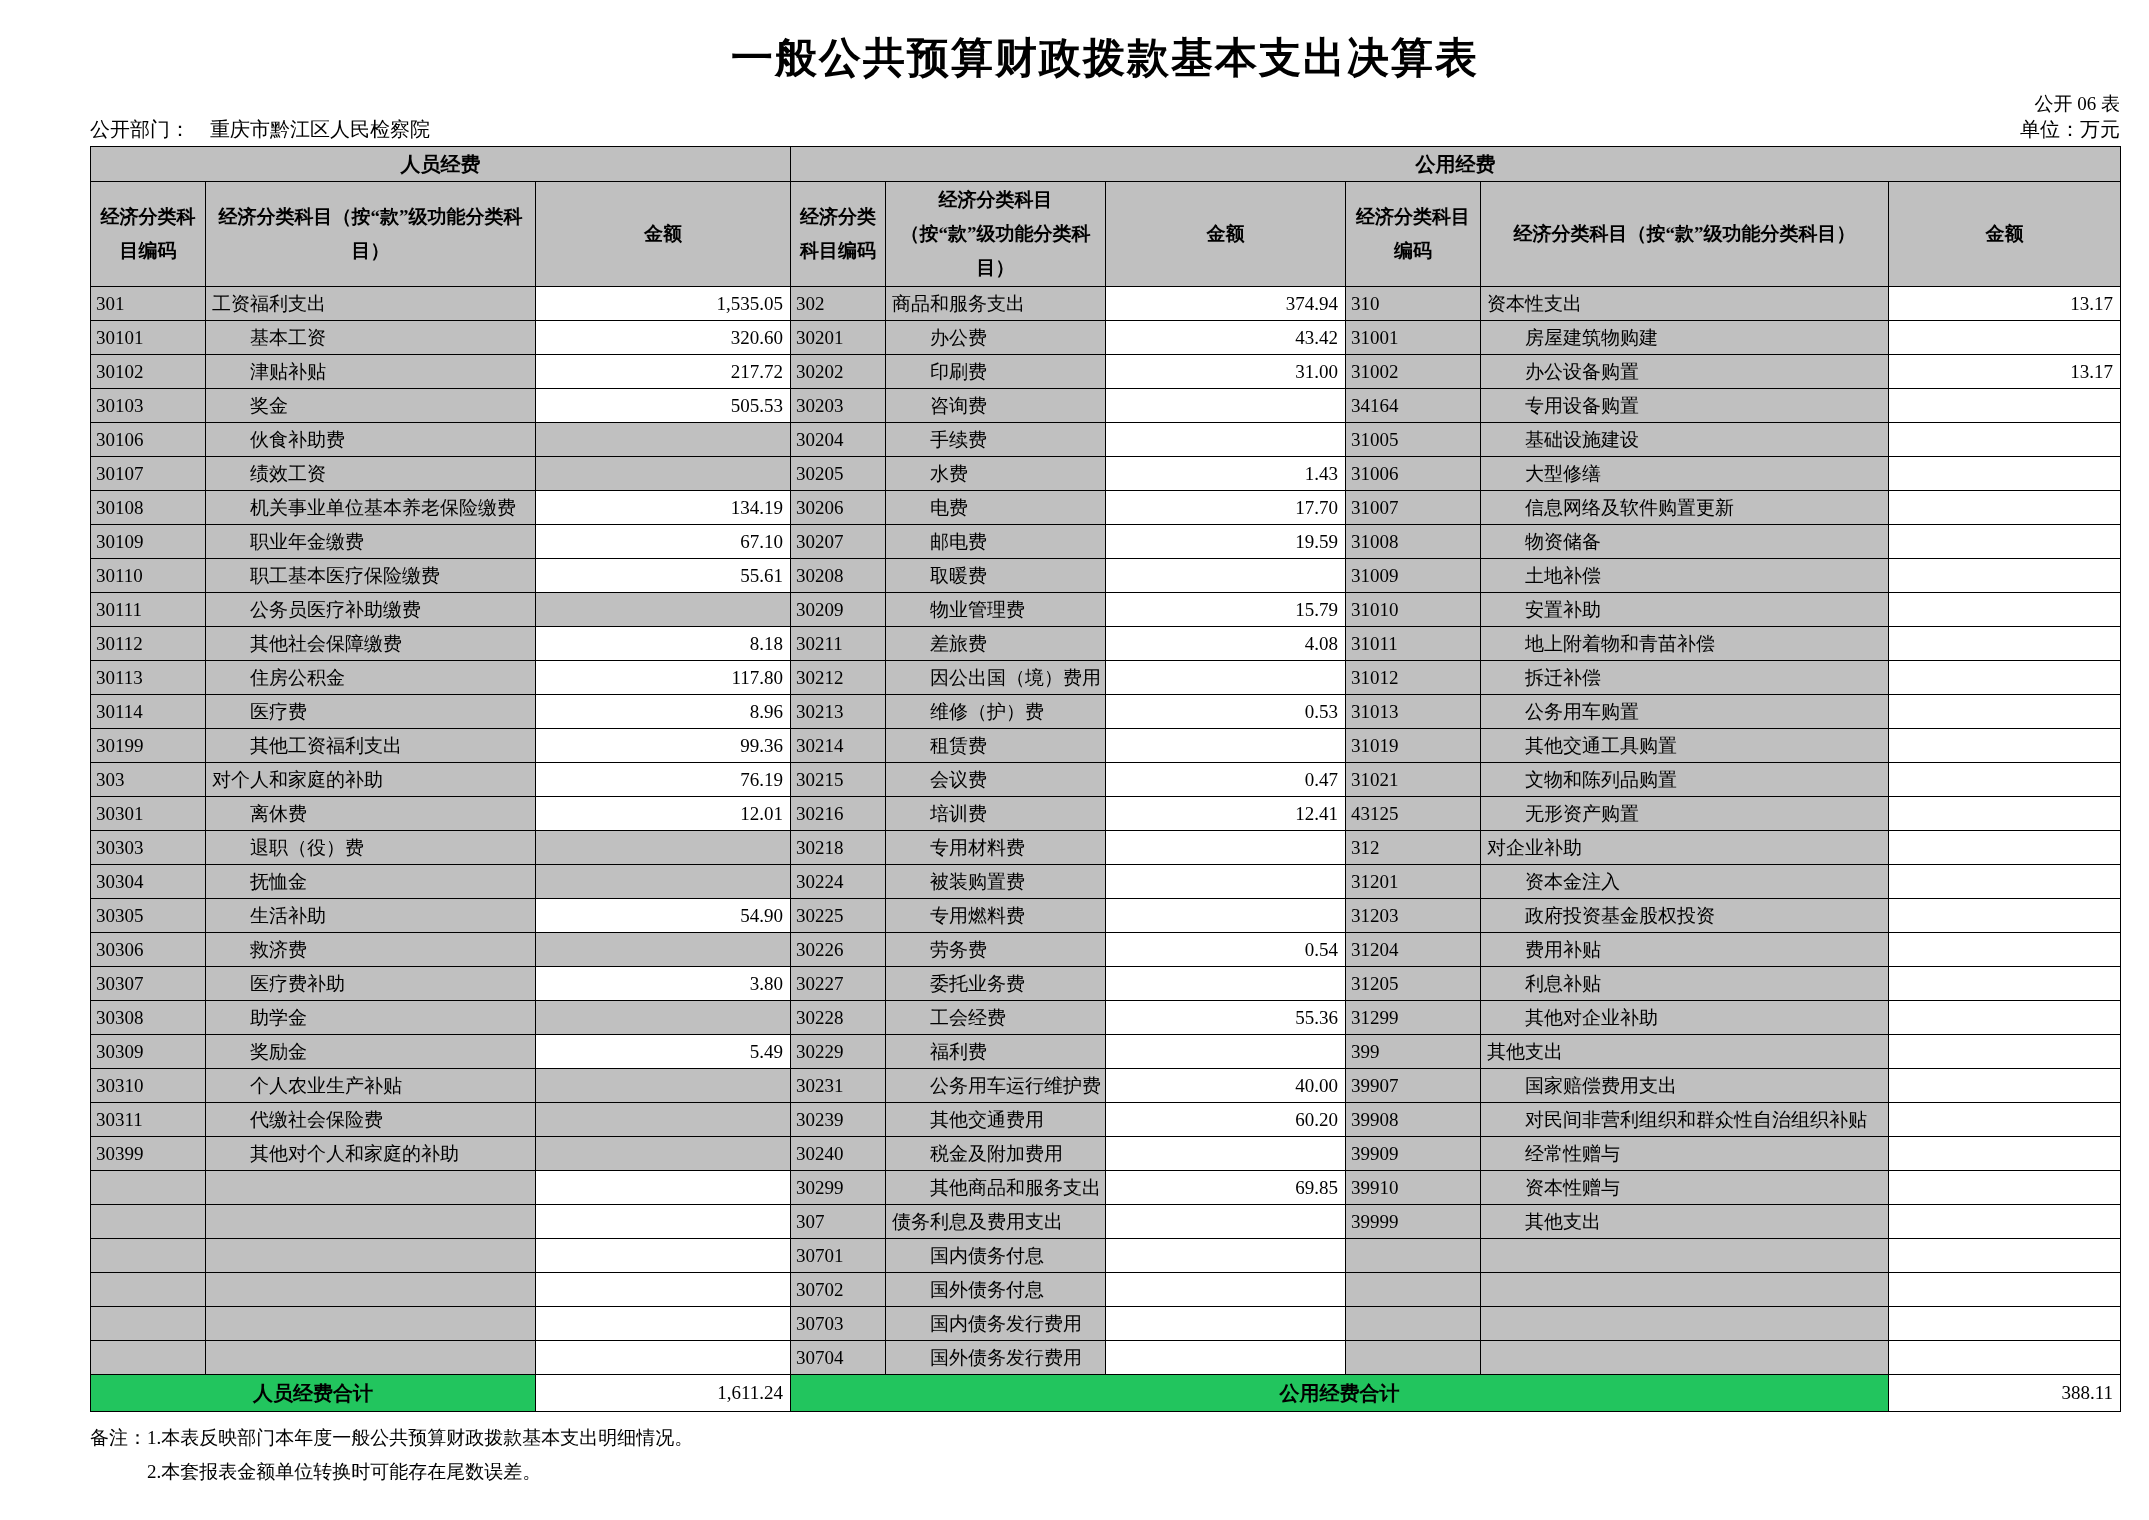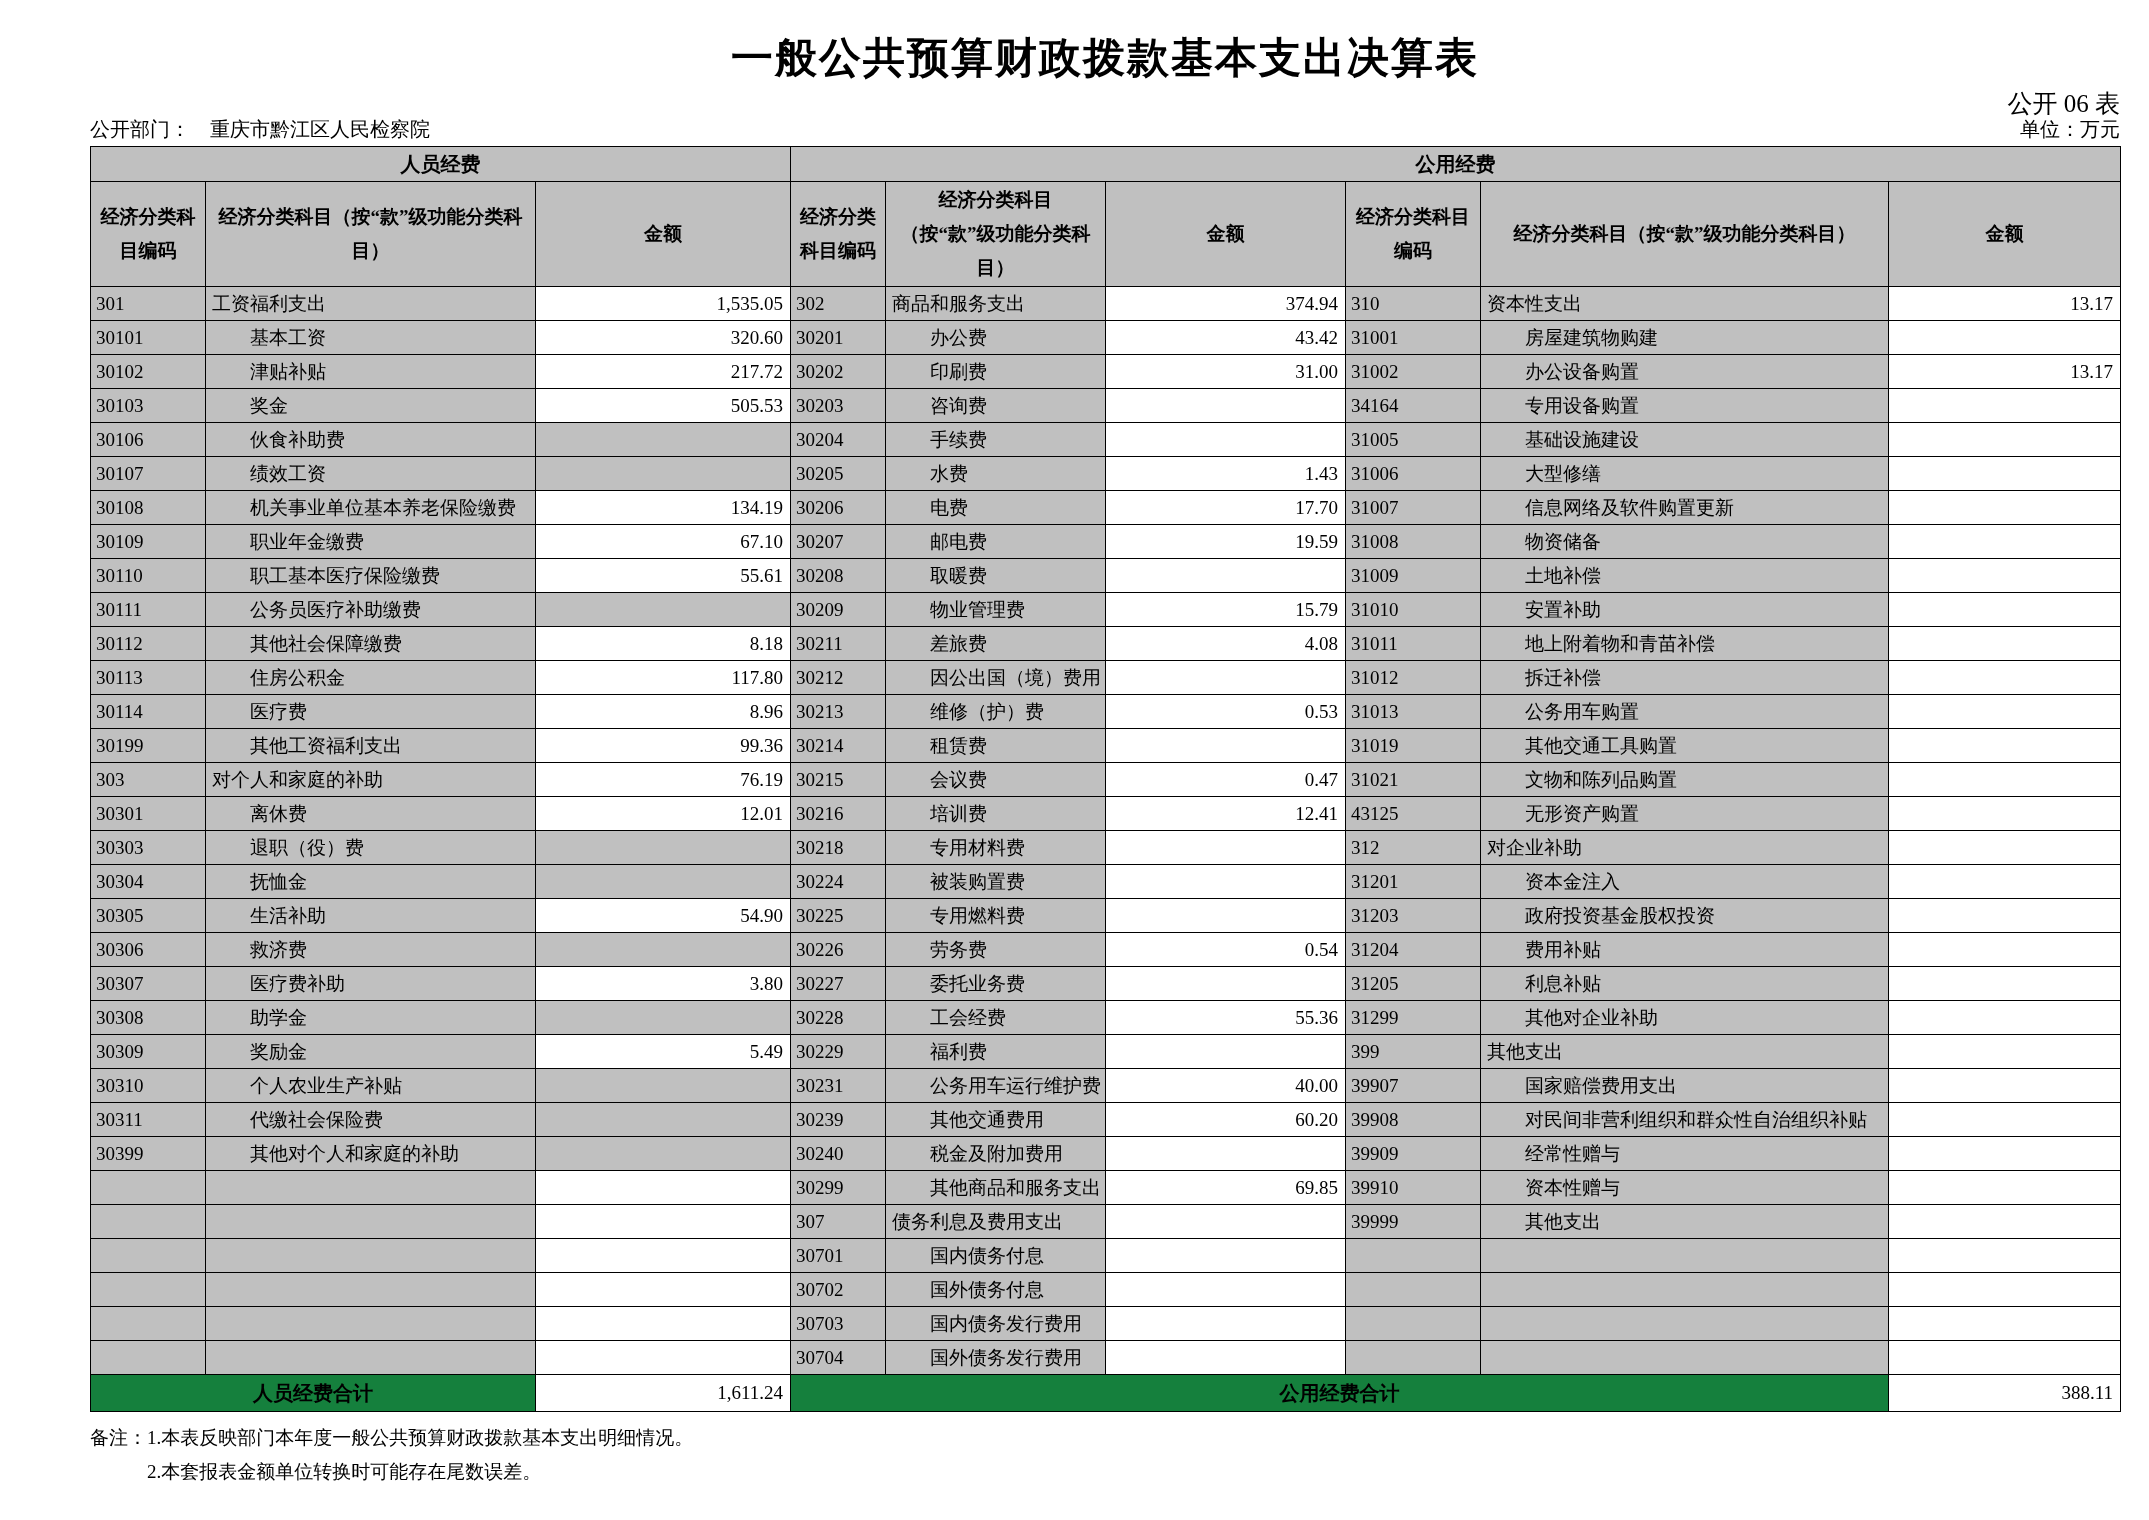--- a/index.html
+++ b/index.html
@@ -2,37 +2,37 @@
 <html><head>
 <meta charset="utf-8">
 <style>
   html,body{margin:0;padding:0;}
   body{
     width:2149px;height:1520px;overflow:hidden;background:#ffffff;color:#000;
     font-family:"Liberation Serif","DejaVu Serif",serif;
   }
   .page{position:relative;width:2030px;padding:36px 29px 0 90px;}
   .title{text-align:center;font-size:42px;font-weight:bold;letter-spacing:2px;line-height:44px;}
-  .meta-right{text-align:right;font-size:25px;margin-top:12px;line-height:24px;}
+  .meta-right{text-align:right;font-size:19px;margin-top:12px;line-height:24px;}
   .meta-row{display:flex;justify-content:space-between;font-size:20px;line-height:26px;margin-bottom:4px;}
   table{border-collapse:collapse;table-layout:fixed;width:2030px;}
   th,td{border:1px solid #000;overflow:hidden;}
   .group-row th{height:32px;background:#c0c0c0;font-size:20px;font-weight:bold;text-align:center;}
   .colhead-row th{
     height:104px;background:#c0c0c0;font-size:19px;font-weight:bold;
     text-align:center;white-space:normal;padding:0 8px;line-height:34px;vertical-align:middle;
   }
   td{height:31px;font-size:19px;white-space:nowrap;vertical-align:middle;}
   .c-code{background:#c0c0c0;padding-left:5px;text-align:left;}
   .c-name{background:#c0c0c0;padding-left:6px;text-align:left;}
   .c-name.ind{padding-left:44px;}
   .c-amt{background:#ffffff;text-align:right;padding-right:7px;}
   .c-amt.gray{background:#c0c0c0;}
   .total-row td{height:34px;}
-  .total-row .t-label{background:#15803d;font-weight:bold;text-align:center;font-size:20px;}
+  .total-row .t-label{background:#22c55e;font-weight:bold;text-align:center;font-size:20px;}
   .notes{font-size:19px;margin-top:9px;line-height:34px;}
   .note2{padding-left:57px;}
 </style>
 </head>
 <body>
 
 <div class="page">
 
   <div class="title">一般公共预算财政拨款基本支出决算表</div>
 

